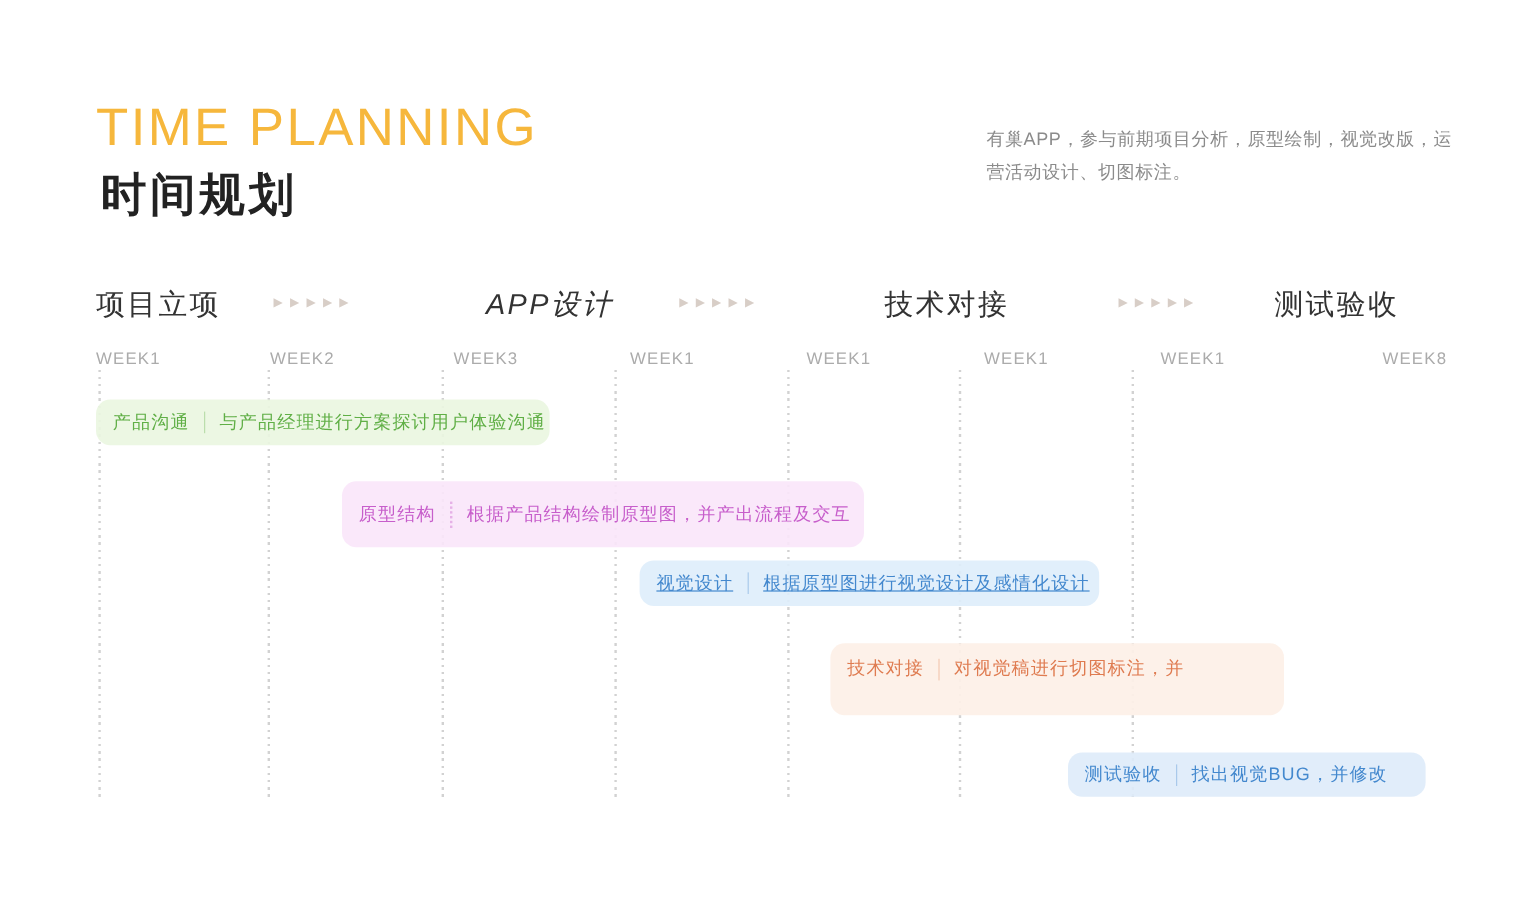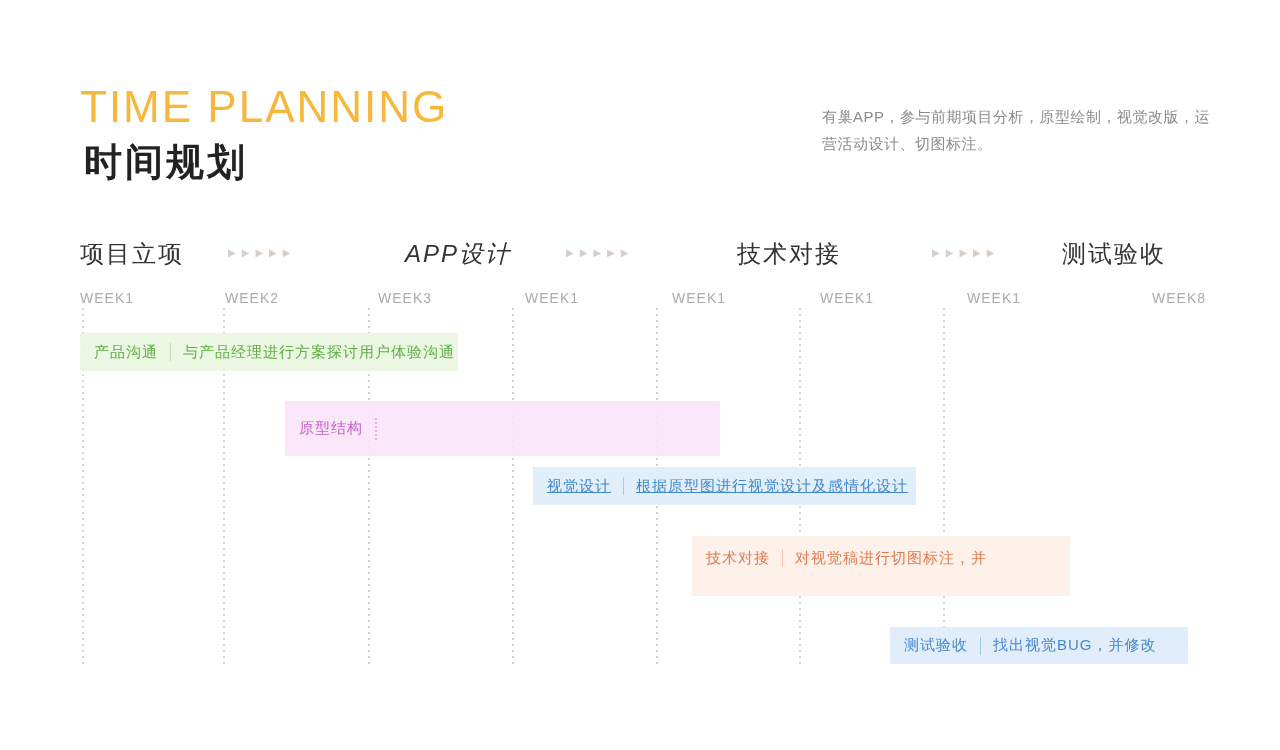--- a/index.html
+++ b/index.html
@@ -34,21 +34,21 @@
   .week.w5{left:672px;} .week.w6{left:820px;} .week.w7{left:967px;} .week.w8{left:1124px;margin-left:28px;}
 
   
   .gridline{position:absolute;top:308px;height:358px;width:2px;
             background:repeating-linear-gradient(to bottom,#D2D2D2 0,#D2D2D2 2px,transparent 2px,transparent 6px);}
   .gridline.g1{left:82px;}  .gridline.g2{left:223px;} .gridline.g3{left:368px;}
   .gridline.g4{left:512px;} .gridline.g5{left:656px;} .gridline.g6{left:799px;}
   .gridline.g7{left:943px;}
 
   
-  .task{position:absolute;display:flex;align-items:center;border-radius:0;
+  .task{position:absolute;display:flex;align-items:center;border-radius:12px;
         font-size:15px;padding:0 14px;box-sizing:border-box;white-space:nowrap;}
   .task .task-label{flex:0 0 auto;letter-spacing:1px;}
   .task .task-divider{flex:0 0 auto;width:1px;height:18px;margin:0 12px;}
   .task .task-desc{flex:0 0 auto;letter-spacing:1px;}
 
   .task.t-green {left:80px; top:333px;width:378px;height:38px;background:rgba(234,246,224,.9); color:#60AF46;}
   .task.t-green  .task-divider{background:rgba(96,175,70,.35);}
 
   .task.t-pink  {left:285px;top:401px;width:435px;height:55px;background:rgba(250,229,249,.9); color:#C75ECB;}
   .task.t-pink   .task-divider{width:0;border-left:2px dotted rgba(199,94,203,.4);height:22px;}
@@ -101,20 +101,21 @@
 
   <div class="task t-green">
     <span class="task-label">产品沟通</span>
     <span class="task-divider"></span>
     <span class="task-desc">与产品经理进行方案探讨用户体验沟通</span>
   </div>
 
   <div class="task t-pink">
     <span class="task-label">原型结构</span>
     <span class="task-divider"></span>
+    <span class="task-desc">根据产品结构绘制原型图，并产出流程及交互</span>
   </div>
 
   <div class="task t-blue">
     <span class="task-label">视觉设计</span>
     <span class="task-divider"></span>
     <span class="task-desc">根据原型图进行视觉设计及感情化设计</span>
   </div>
 
   <div class="task t-orange">
     <span class="task-label">技术对接</span>

